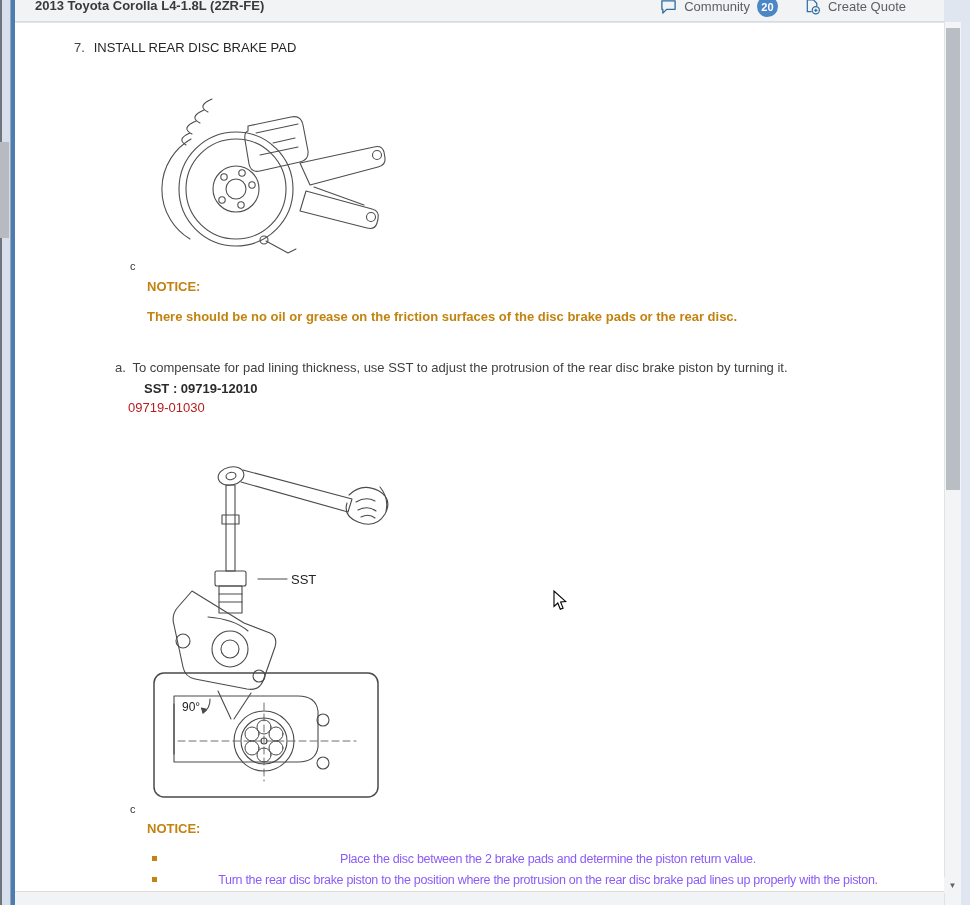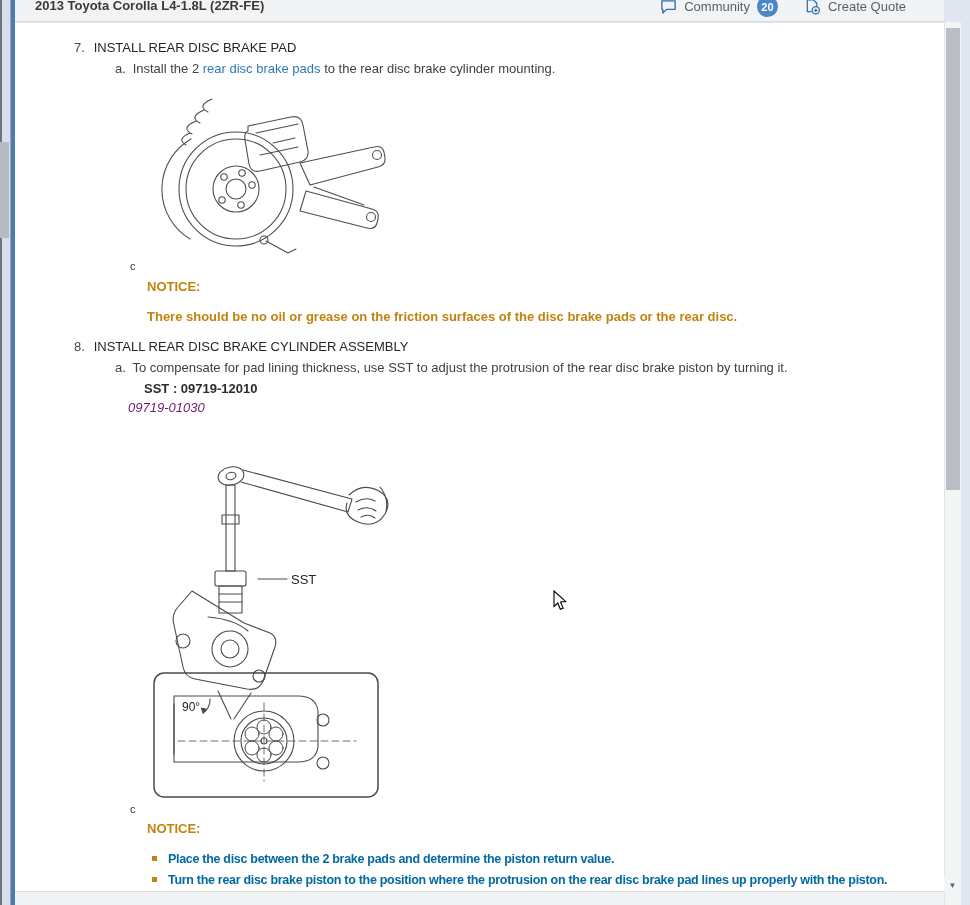--- a/index.html
+++ b/index.html
@@ -16,26 +16,26 @@
   
   .doc { position:absolute; left:15px; top:23px; width:929px; height:868px; background:#fff; overflow:hidden; font-size:13px; color:#3f3f3f; }
 
   .step-row  { position:absolute; left:59px; white-space:nowrap; }
   .step-num  { display:inline-block; width:16px; color:#444; }
   .step-title{ font-weight:normal; color:#262626; }
   .sub-row   { position:absolute; left:100px; white-space:nowrap; }
   .sub-letter{ display:inline-block; width:14px; color:#444; }
   .doc-link  { color:#3079b8; text-decoration:none; cursor:pointer; }
   .sst-bold  { position:absolute; left:113px; font-weight:bold; color:#2b2b2b;margin-left:16px; }
-  .sst-italic{ position:absolute; left:113px; font-style:italic; color:#701a75; }
+  .sst-italic{ position:absolute; left:113px; color:#b91c1c; }
   .fig       { position:absolute; }
   .fig-cap   { position:absolute; left:115px; font-size:11px; color:#333; }
   .notice-label, .notice-text { position:absolute; left:112px; font-weight:bold; color:#c2830f;margin-left:20px; }
-  .bullet-row { position:absolute; left:137px; width:776px; font-weight:bold; color:#0369a1;
-                font-size:12.5px; letter-spacing:-0.3px; line-height:16px; }
+  .bullet-row { position:absolute; left:137px; width:776px; font-weight:normal; color:#8b5cf6;
+                font-size:12.5px; letter-spacing:-0.3px; line-height:16px;text-align:center; }
   .bullet-sq  { position:absolute; left:0; top:5px; width:5px; height:5px; background:#c2830f; }
   .bullet-text{ display:block; margin-left:16px; }
 
   
   .header { position:absolute; left:15px; top:-8px; width:929px; height:30px; background:#f2f3f4;
             border-bottom:1px solid #d8dadc; display:flex; align-items:center;
             padding:0 38px 0 20px; z-index:4; }
   .vehicle-title { font-weight:bold; font-size:13px; color:#3a3a3a; margin-top:-2px; white-space:nowrap; }
   .header-actions { margin-left:auto; display:flex; align-items:center; gap:26px; }
   .hbtn { display:flex; align-items:center; gap:7px; color:#5a5f64; font-size:13px; cursor:pointer; white-space:nowrap; }
@@ -65,24 +65,20 @@
   <div class="edge-light"></div>
   <div class="edge-patch"></div>
   <div class="edge-line"></div>
   <div class="edge-blue"></div>
 
   <div class="doc">
 
     <div class="step-row" style="top:17px">
       <span class="step-num">7.</span>
       <span class="step-title">INSTALL REAR DISC BRAKE PAD</span>
-    </div>
-    <div class="sub-row" style="top:38px">
-      <span class="sub-letter">a.</span>
-      <span><span>Install the 2 </span><a class="doc-link">rear disc brake pads</a><span> to the rear disc brake cylinder mounting.</span></span>
     </div>
 
     <div class="fig" style="left:113px; top:70px">
       <svg width="265" height="170" viewBox="0 0 265 170">
         <g fill="none" stroke="#4e4e4e" stroke-width="1.1" stroke-linejoin="round" stroke-linecap="round">
           <path d="M84,6 q-16,7 -4,13 M76,17 q-16,7 -4,13 M68,28 q-16,7 -4,13 M62,40 q-14,6 -4,12"></path>
           <path d="M63,46 A58,58 0 0 0 62,146"></path>
           <circle cx="108" cy="96" r="57"></circle>
           <circle cx="108" cy="96" r="50"></circle>
           <circle cx="108" cy="96" r="23"></circle>
@@ -102,24 +98,20 @@
           <path d="M138,148 l22,12 M160,160 l8,-4"></path>
           <circle cx="136" cy="147" r="4"></circle>
         </g>
       </svg>
     </div>
 
     <div class="fig-cap" style="top:237px">c</div>
     <div class="notice-label" style="top:256px">NOTICE:</div>
     <div class="notice-text" style="top:286px">There should be no oil or grease on the friction surfaces of the disc brake pads or the rear disc.</div>
 
-    <div class="step-row" style="top:316px">
-      <span class="step-num">8.</span>
-      <span class="step-title">INSTALL REAR DISC BRAKE CYLINDER ASSEMBLY</span>
-    </div>
     <div class="sub-row" style="top:337px">
       <span class="sub-letter">a.</span>
       <span>To compensate for pad lining thickness, use SST to adjust the protrusion of the rear disc brake piston by turning it.</span>
     </div>
     <div class="sst-bold" style="top:358px">SST : 09719-12010</div>
     <div class="sst-italic" style="top:377px">09719-01030</div>
 
     <div class="fig" style="left:115px; top:432px">
       <svg width="270" height="345" viewBox="0 0 270 345">
         <g fill="none" stroke="#4a4a4a" stroke-width="1.1" stroke-linejoin="round" stroke-linecap="round">

